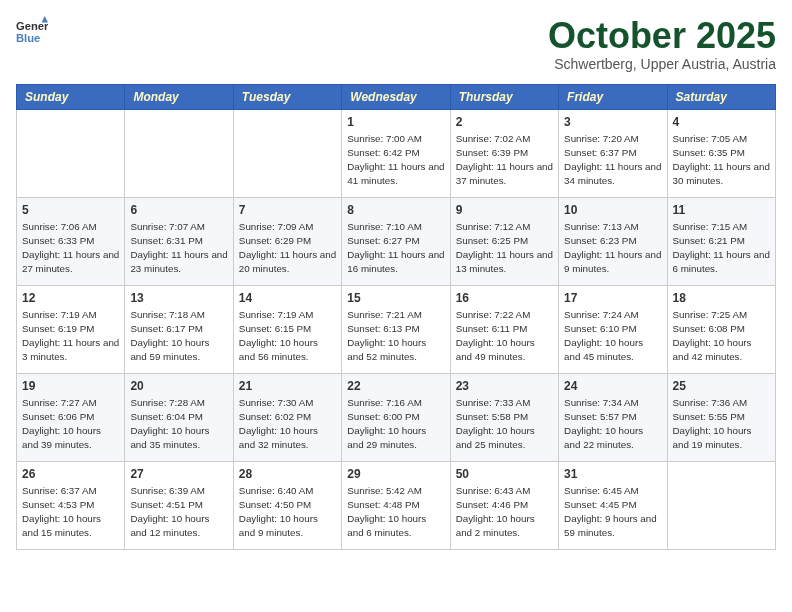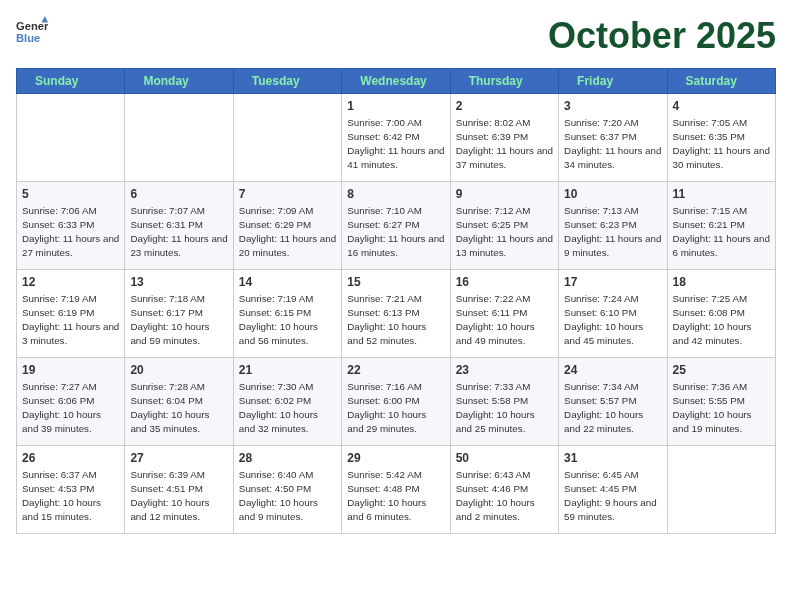--- a/index.html
+++ b/index.html
@@ -38,26 +38,27 @@
       font-size: 14px;
       color: #555;
     }
     table {
       width: 100%;
       border-collapse: collapse;
       font-size: 10.5px;
     }
     thead th {
       background-color: #3a6bbf;
-      color: #86efac;
+      color: #fef9c3;
       text-align: left;
-      padding: 5px 18px;
+      padding: 5px 8px;
       font-size: 12px;
       font-weight: bold;
       border: 1px solid #2a5aaf;
+      font-style: italic;
     }
     td {
       border: 1px solid #ccc;
       vertical-align: top;
       padding: 4px 5px;
       width: calc(100% / 7);
       min-height: 80px;
       height: 88px;
       color: #333;
       line-height: 1.4;
@@ -89,20 +90,21 @@
 <div class="header">
   <div class="logo">
     <svg class="logo-icon" viewBox="0 0 40 40">
       <text x="0" y="18" font-size="14" font-weight="bold" fill="#333" font-family="Arial">General</text>
       <text x="0" y="32" font-size="14" font-weight="bold" fill="#4a7fc1" font-family="Arial">Blue</text>
       <polygon points="32,8 40,8 36,0" fill="#4a7fc1"></polygon>
     </svg>
   </div>
   <div class="title-block">
     <div class="month-title">October 2025</div>
+    <div class="subtitle">Schwertberg, Upper Austria, Austria</div>
   </div>
 </div>
 
 <table>
   <thead>
     <tr>
     <th>Sunday</th>
         <th>Monday</th>
         <th>Tuesday</th>
         <th>Wednesday</th>
@@ -117,21 +119,21 @@
         <td class="empty-cell"></td>
         <td class="empty-cell"></td>
         <td>
           <span class="day-num">1</span>
           <div class="day-info">Sunrise: 7:00 AM</div>
           <div class="day-info">Sunset: 6:42 PM</div>
           <div class="day-info">Daylight: 11 hours and 41 minutes.</div>
         </td>
         <td>
           <span class="day-num">2</span>
-          <div class="day-info">Sunrise: 8:02 AM</div>
+          <div class="day-info">Sunrise: 7:02 AM</div>
           <div class="day-info">Sunset: 6:39 PM</div>
           <div class="day-info">Daylight: 11 hours and 37 minutes.</div>
         </td>
         <td>
           <span class="day-num">3</span>
           <div class="day-info">Sunrise: 7:20 AM</div>
           <div class="day-info">Sunset: 6:37 PM</div>
           <div class="day-info">Daylight: 11 hours and 34 minutes.</div>
         </td>
         <td>

